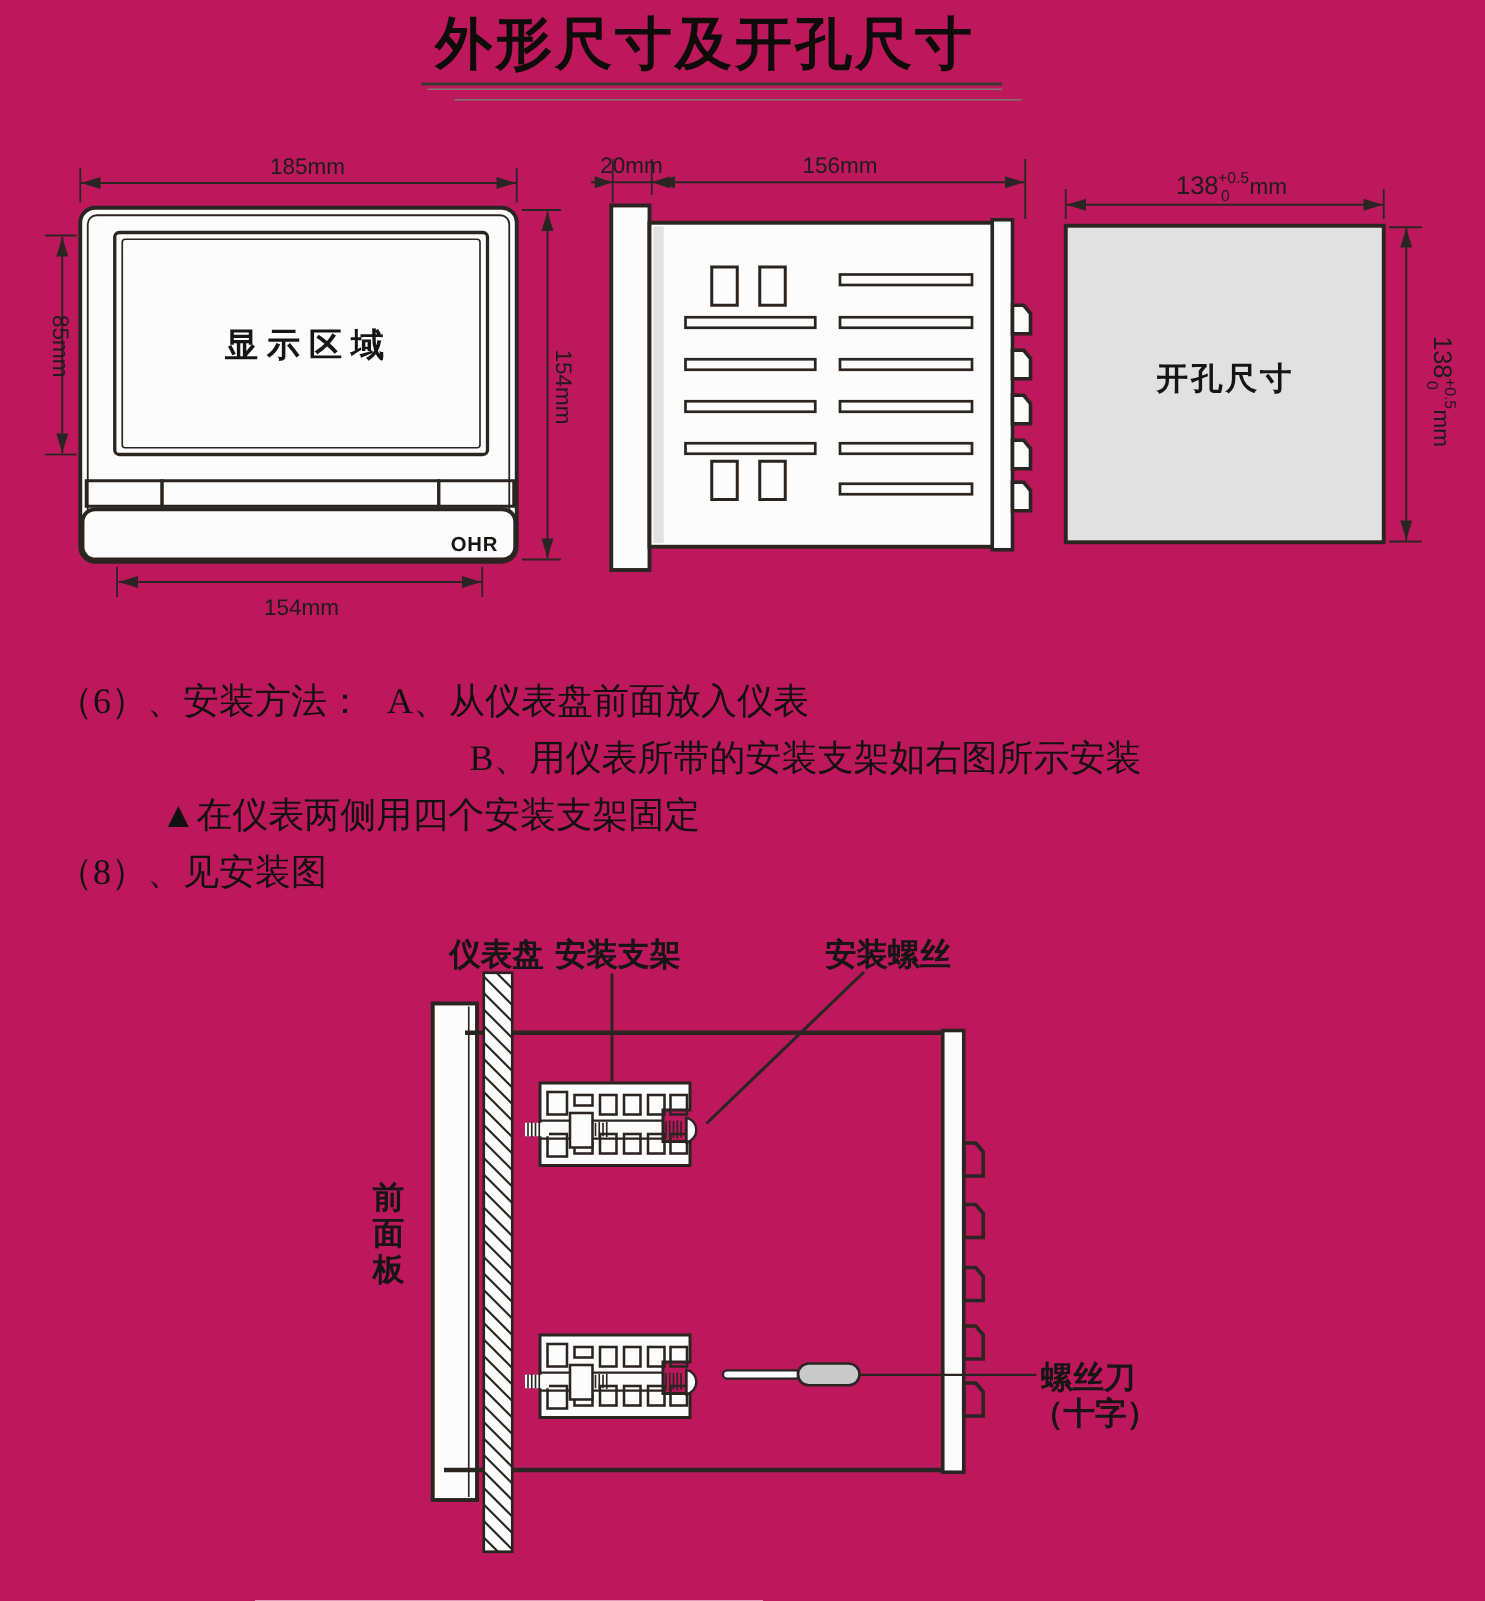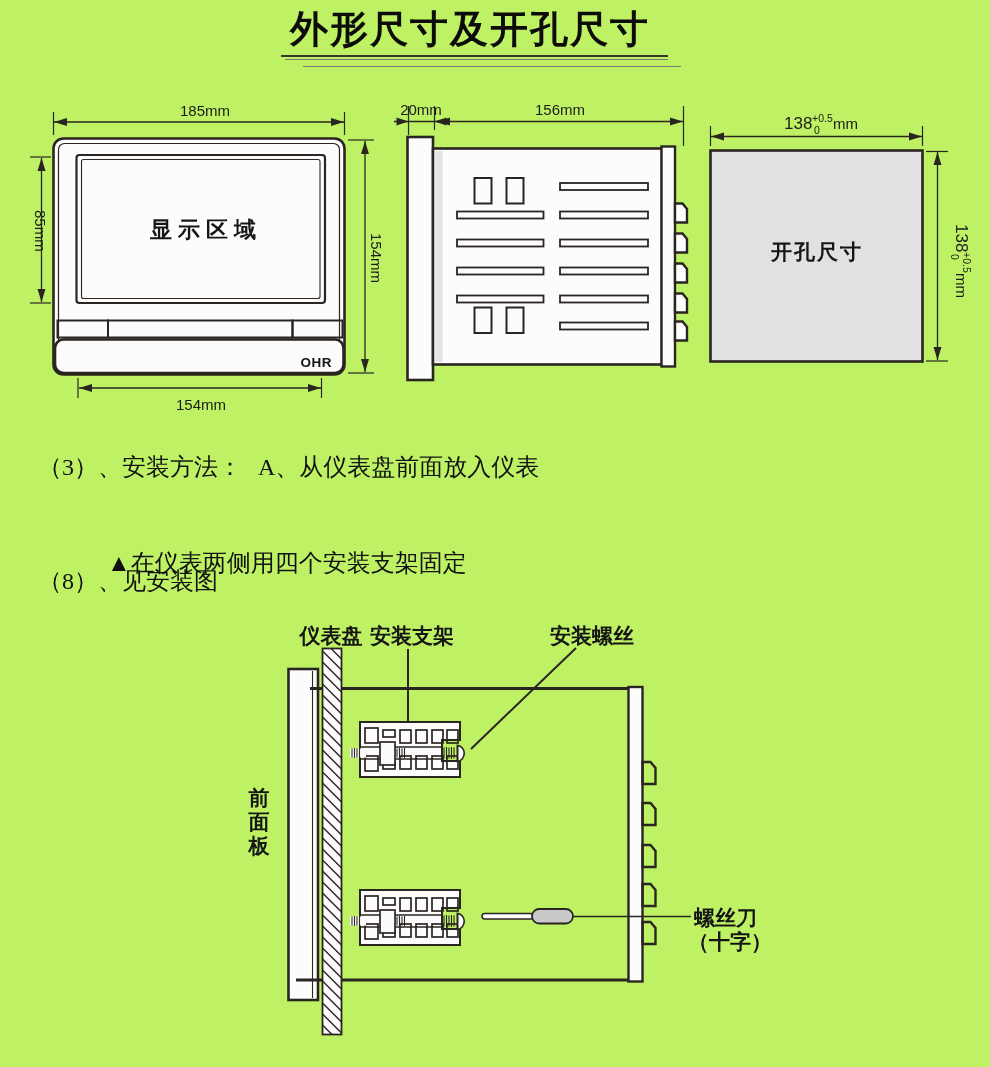--- a/index.html
+++ b/index.html
@@ -1,16 +1,16 @@
 <!DOCTYPE html>
 <html><head>
 <meta charset="utf-8">
 <style>
   html,body{margin:0;padding:0;background:#f9f9f9;}
-  .stage{position:relative;width:990px;height:1067px;background:#bef264;overflow:hidden;
+  .stage{position:relative;width:990px;height:1067px;background:#be185d;overflow:hidden;
          font-family:"Liberation Serif","DejaVu Serif",serif;color:#151515;}
   .abs{position:absolute;}
   .title{left:0;top:4px;width:940px;text-align:center;
          font-family:"Liberation Sans","DejaVu Sans",sans-serif;
          font-size:38px;font-weight:700;letter-spacing:2px;color:#0e0c0b;white-space:nowrap;}
   .uline{background:#3a3632;height:1.6px;}
   .uline2{background:#7d7872;height:1.1px;}
   .bodytext{font-size:24px;white-space:nowrap;color:#111;}
   svg{position:absolute;left:0;}
   svg *{vector-effect:none;}
@@ -169,23 +169,24 @@
         <g transform="translate(956,224) rotate(90)">
           <text class="t-dim-lg" x="0" y="0">138</text>
           <text class="t-tol" x="28" y="-7">+0.5</text>
           <text class="t-tol" x="30" y="5">0</text>
           <text class="t-dim" x="49" y="0">mm</text>
         </g>
       </g>
     </g>
   </svg>
 
-  <div class="abs bodytext" style="left:38px;top:451px;">（3）、安装方法：</div>
+  <div class="abs bodytext" style="left:38px;top:451px;">（6）、安装方法：</div>
   <div class="abs bodytext" style="left:258px;top:451px;text-align:right;">A、从仪表盘前面放入仪表</div>
-  <div class="abs bodytext" style="left:107px;top:527px;margin-top:20px;">▲在仪表两侧用四个安装支架固定</div>
+  <div class="abs bodytext" style="left:313px;top:489px;">B、用仪表所带的安装支架如右图所示安装</div>
+  <div class="abs bodytext" style="left:107px;top:527px;">▲在仪表两侧用四个安装支架固定</div>
   <div class="abs bodytext" style="left:38px;top:565px;">（8）、见安装图</div>
 
   <svg class="abs" style="top:608px;" width="990" height="459" viewBox="0 608 990 459">
     <defs>
       <clipPath id="hatchclip">
           <rect x="322.5" y="648.5" width="19" height="386"></rect>
         </clipPath>
       <g id="bracket">
 
         <path class="ln fillbg" stroke-width="2" d="M0,0 H100 V18 H82 V39 H100 V55 H0 Z"></path>

